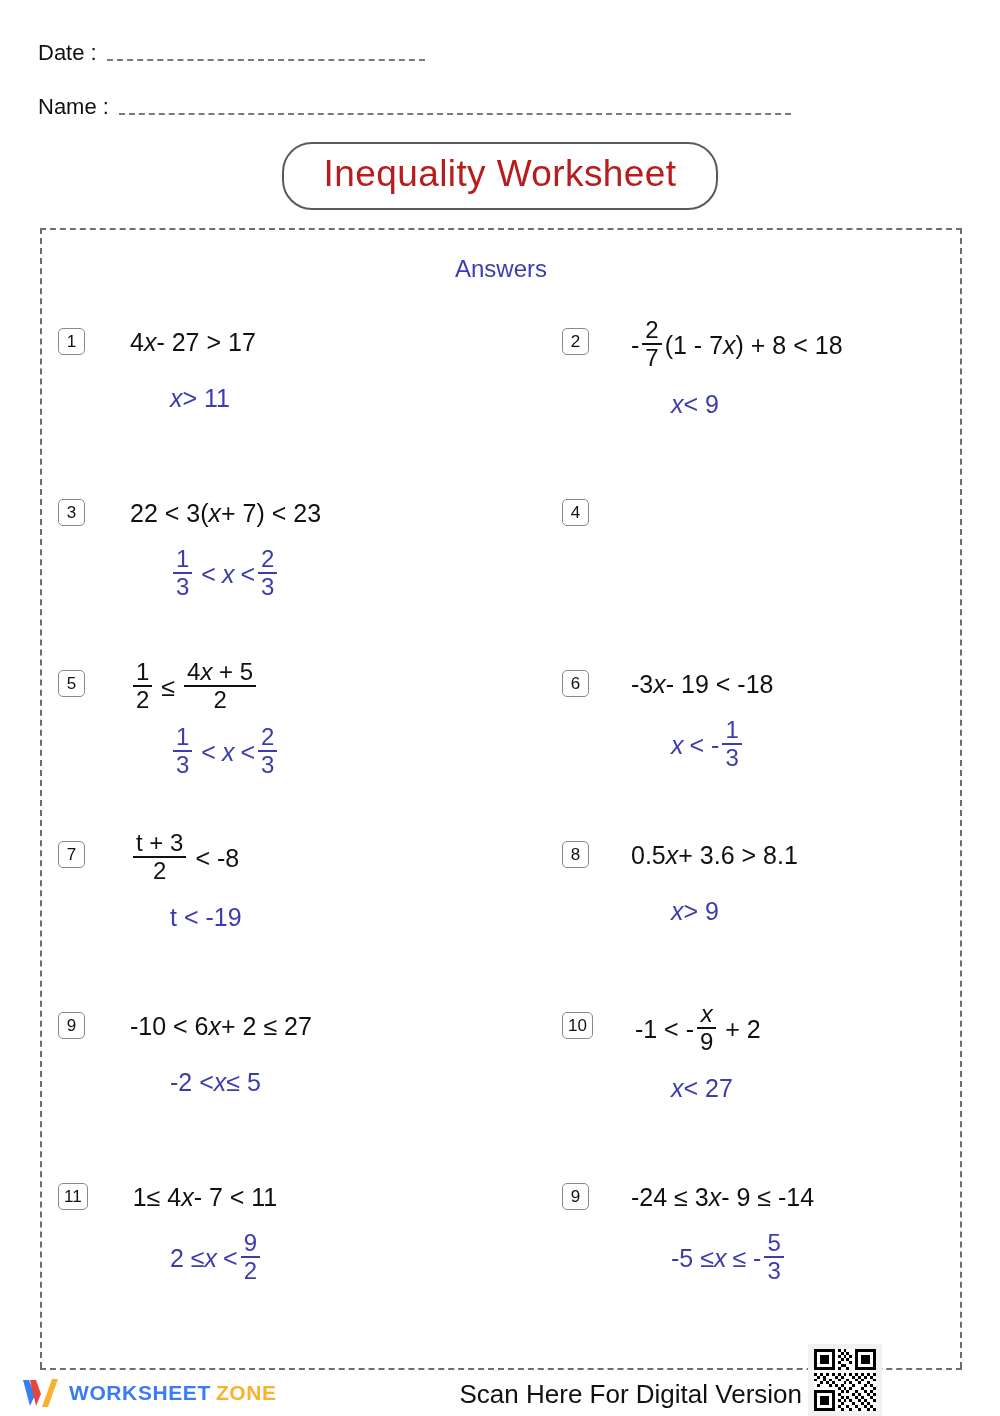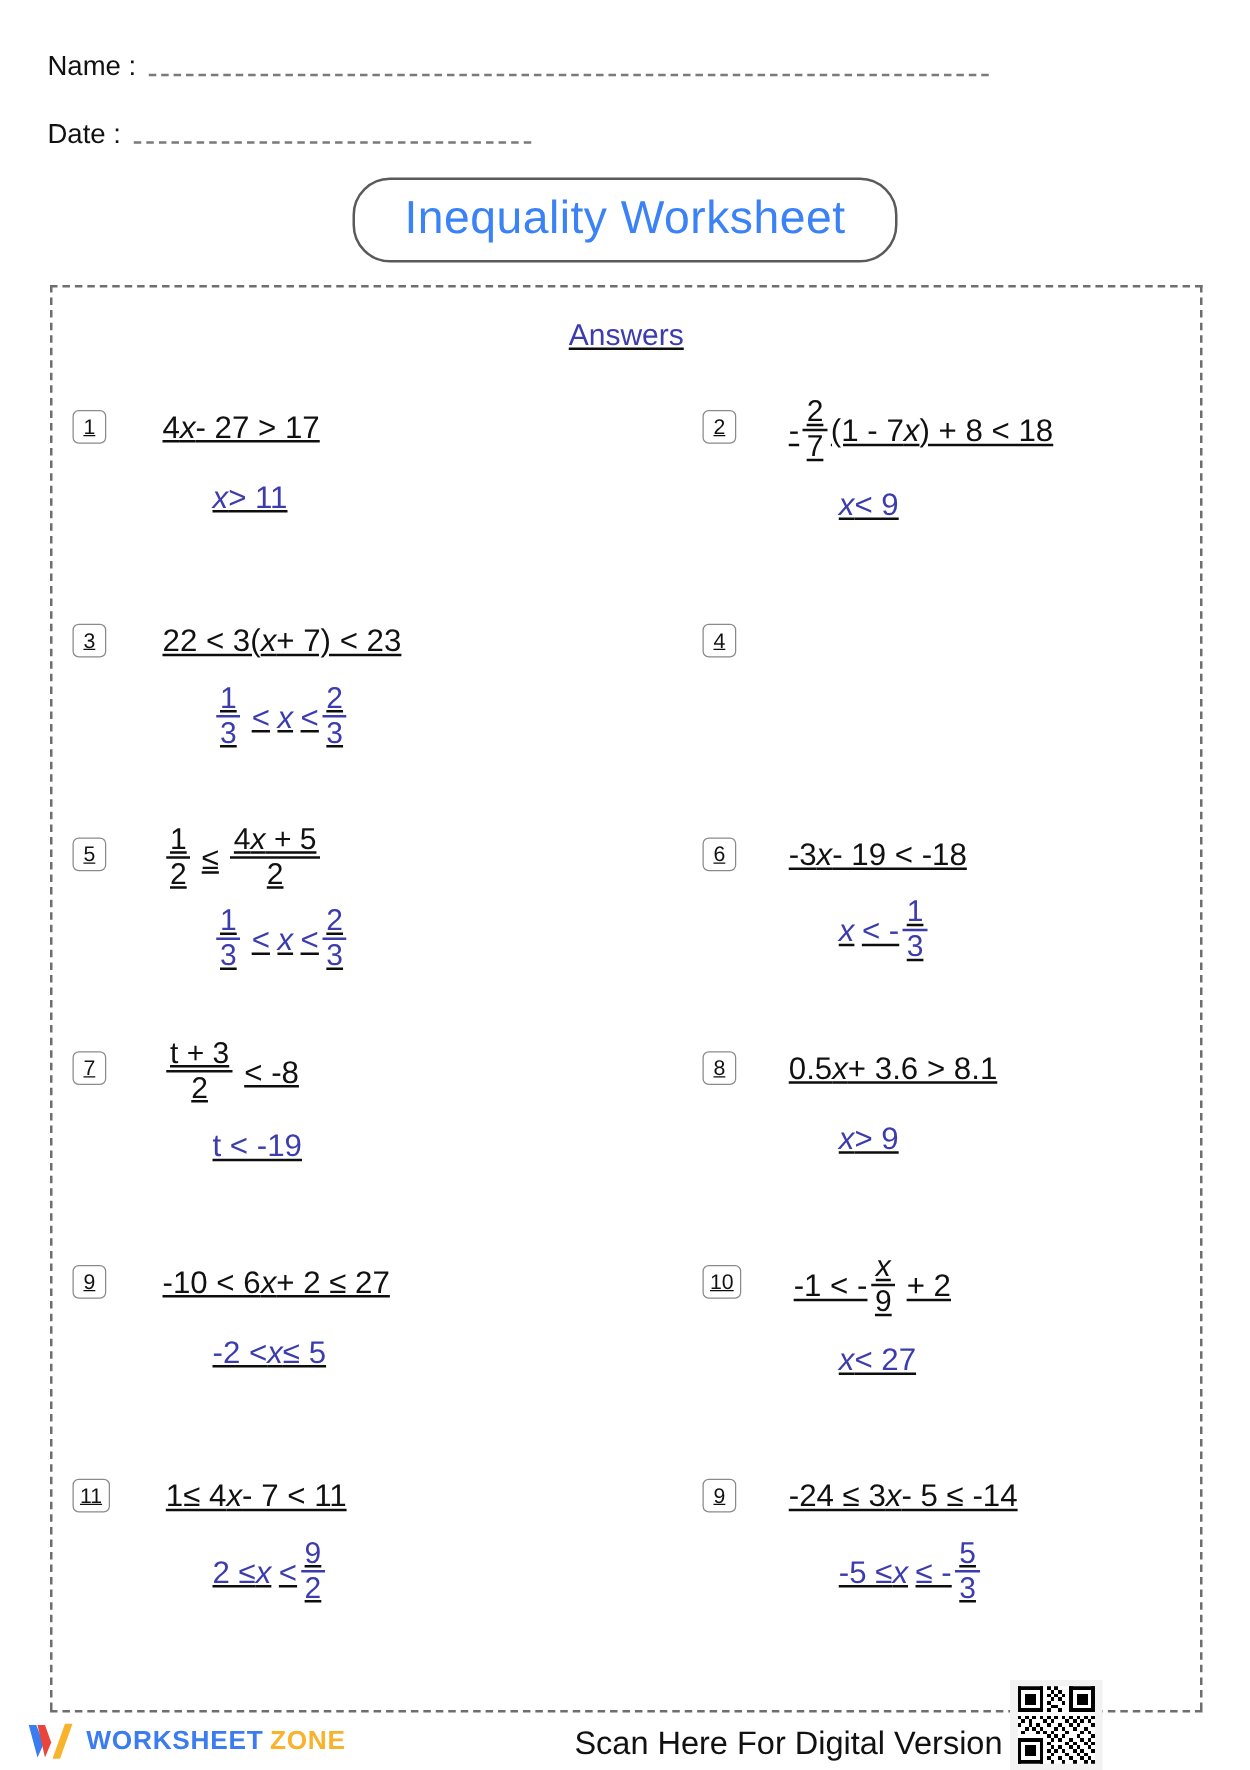--- a/index.html
+++ b/index.html
@@ -43,34 +43,33 @@
     display: flex;
     justify-content: center;
     margin-top: 6px;
   }
   .title-pill {
     border: 2px solid #5a5a5a;
     border-radius: 30px;
     padding: 9px 40px 13px 40px;
     font-size: 37px;
     letter-spacing: 0.4px;
-    color: #3b82f6;
+    color: #b91c1c;
     background: #fff;
   }
 
   
   .sheet {
     position: absolute;
     left: 40px;
     top: 228px;
     width: 922px;
     height: 1140px;
     border: 2px dashed #6e6e6e;
     border-bottom: none;
-    text-decoration: underline;
   }
   .sheet-bottom-rule {
     position: absolute;
     left: 40px;
     top: 1368px;
     width: 922px;
     border-bottom: 2px dashed #6e6e6e;
   }
 
   .answers-heading {
@@ -213,26 +212,26 @@
     background: #f2f2f2;
     padding: 5px;
   }
   .qr svg { display: block; }
 </style>
 </head>
 <body>
 
 <div class="header">
   <div class="field-row">
+    <span class="field-label">Date :</span>
+    <span class="field-rule rule-date"></span>
+  </div>
+  <div class="field-row">
     <span class="field-label">Name :</span>
     <span class="field-rule rule-name"></span>
-  </div>
-  <div class="field-row">
-    <span class="field-label">Date :</span>
-    <span class="field-rule rule-date"></span>
   </div>
 </div>
 
 <div class="title-wrap">
   <div class="title-pill">Inequality Worksheet</div>
 </div>
 
 <div class="sheet">
 
   <div class="answers-heading">Answers</div>
@@ -458,21 +457,21 @@
           </span>
       </div>
     </div>
 
     <div class="cell right">
       <div class="qrow">
         <div class="badge">9</div>
         <div class="expr">
           <span>-24 ≤ 3</span>
             <span class="v">x</span>
-            <span> - 5 ≤ -14</span>
+            <span> - 9 ≤ -14</span>
         </div>
       </div>
       <div class="ans">
         <span>-5 ≤ </span>
           <span class="v">x</span>
           <span class="sp"></span>
           <span>≤ -</span>
           <span class="frac">
             <span class="num">5</span>
             <span class="bar"></span>

